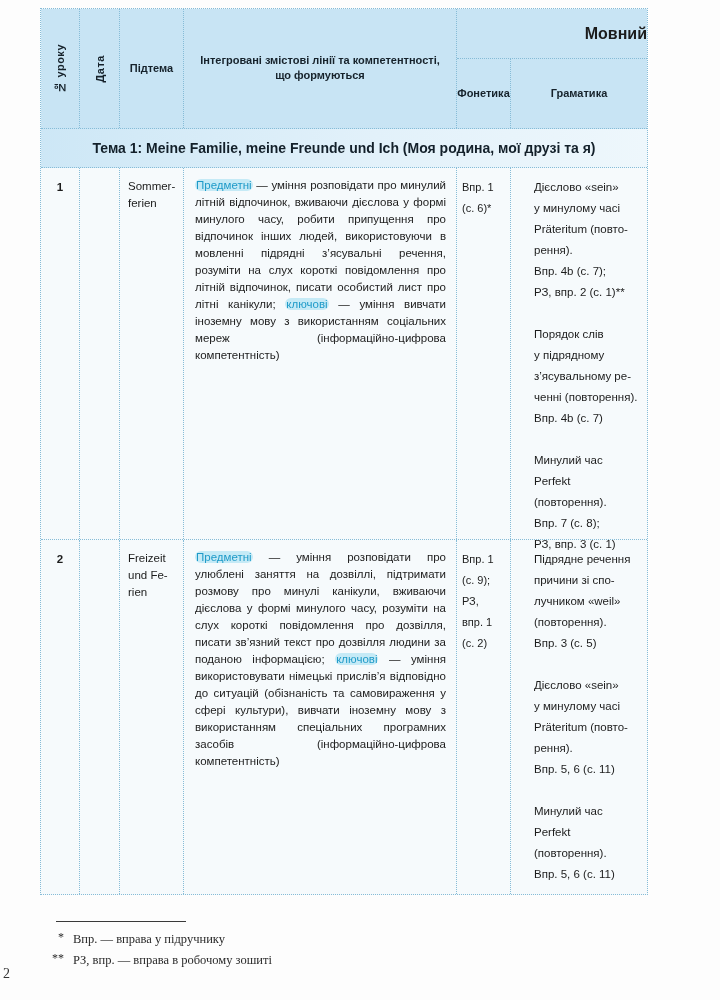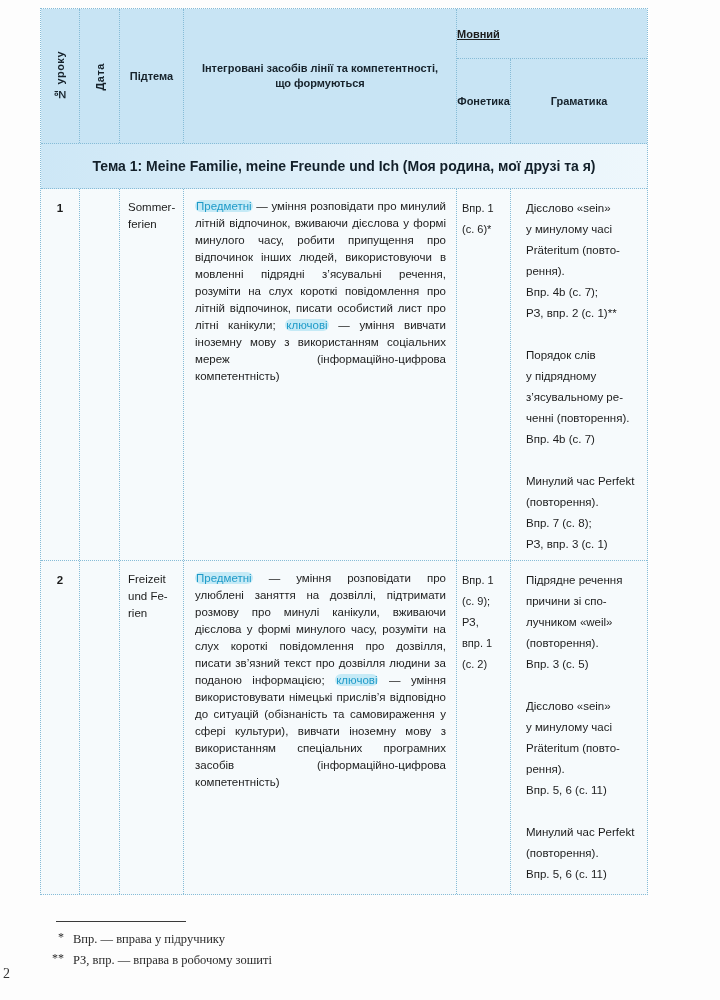--- a/index.html
+++ b/index.html
@@ -26,22 +26,22 @@
   .thead{display:flex;height:140px;background:#c8e4f4;border-bottom:1px dotted #86bcd7;}
   .th{border-right:1px dotted #86bcd7;display:flex;align-items:center;justify-content:center;
       font-weight:bold;font-size:11px;text-align:center;color:#16222b;}
   .th:last-child{border-right:none;}
   .th-vert{writing-mode:vertical-rl;transform:rotate(180deg);letter-spacing:.5px;}
   .w-num{width:39px;}
   .w-date{width:40px;}
   .w-sub{width:64px;}
   .w-main{width:273px;padding:0 14px;line-height:15px;}
   .lang-col{flex:1;display:flex;flex-direction:column;}
-  .lang-top{height:50px;border-bottom:1px dotted #86bcd7;display:flex;align-items:center;justify-content:flex-start;
-            font-weight:bold;font-size:11px;text-decoration:underline;}
+  .lang-top{height:50px;border-bottom:1px dotted #86bcd7;display:flex;align-items:center;justify-content:flex-end;
+            font-weight:bold;font-size:16px;}
   .lang-bottom{flex:1;display:flex;}
   .lang-bottom .th{height:100%;}
   .w-ph{width:54px;}
   .w-gr{flex:1;}
 
   
   .theme{
     height:46px;border-bottom:1px dotted #86bcd7;
     background:linear-gradient(90deg,#cde7f6 0%,#e2f1fa 55%,#eef7fc 100%);
     display:flex;align-items:center;justify-content:center;
@@ -54,21 +54,21 @@
   .trow-1{height:372px;}
   .trow-2{flex:1;}
   .td{border-right:1px dotted #86bcd7;padding:10px 6px;font-size:11.5px;font-weight:400;}
   .td:last-child{border-right:none;}
   .td-num{width:39px;text-align:center;padding-top:13px;font-weight:600;}
   .td-date{width:40px;}
   .td-sub{width:64px;white-space:pre-line;line-height:17px;padding-left:8px;}
   .td-main{width:273px;padding:9px 10px 9px 11px;line-height:17px;text-align:justify;}
   .td-ph{width:54px;white-space:pre-line;line-height:21px;padding:9px 3px 9px 5px;font-size:11px;}
   .td-gr{flex:1;padding:9px 5px 9px 7px;line-height:21px;}
-  .td-gr p{margin:0 0 21px 8px;white-space:pre-line;}
+  .td-gr p{margin:0 0 21px 16px;white-space:pre-line;}
   .td-gr p:last-child{margin-bottom:0;}
 
   .hl{color:#1e9ac8;background:#c5eaf6;padding:0 1px;border-radius:6px;}
 
   
   .foot-rule{position:absolute;left:56px;top:921px;width:130px;height:0;border-top:1.5px solid #3a3a3a;}
   .footnotes{position:absolute;left:38px;top:932px;font-family:"Liberation Serif",serif;font-size:12.5px;color:#2a2a2a;}
   .fn{display:flex;margin-bottom:6px;}
   .fn-marker{width:26px;text-align:right;padding-right:9px;font-size:12px;position:relative;top:-2px;}
   .page-num{position:absolute;left:3px;top:966px;font-family:"Liberation Serif",serif;font-size:14px;color:#333;}
@@ -84,21 +84,21 @@
       <div class="th w-num">
         <span class="th-vert">№ уроку</span>
       </div>
       <div class="th w-date">
         <span class="th-vert">Дата</span>
       </div>
       <div class="th w-sub">
         <span>Підтема</span>
       </div>
       <div class="th w-main">
-        <span>Інтегровані засобів лінії та компетентності, що формуються</span>
+        <span>Інтегровані змістові лінії та компетентності, що формуються</span>
       </div>
       <div class="lang-col">
         <div class="lang-top">
           <span>Мовний</span>
         </div>
         <div class="lang-bottom">
           <div class="th w-ph">
             <span>Фонетика</span>
           </div>
           <div class="th w-gr">

